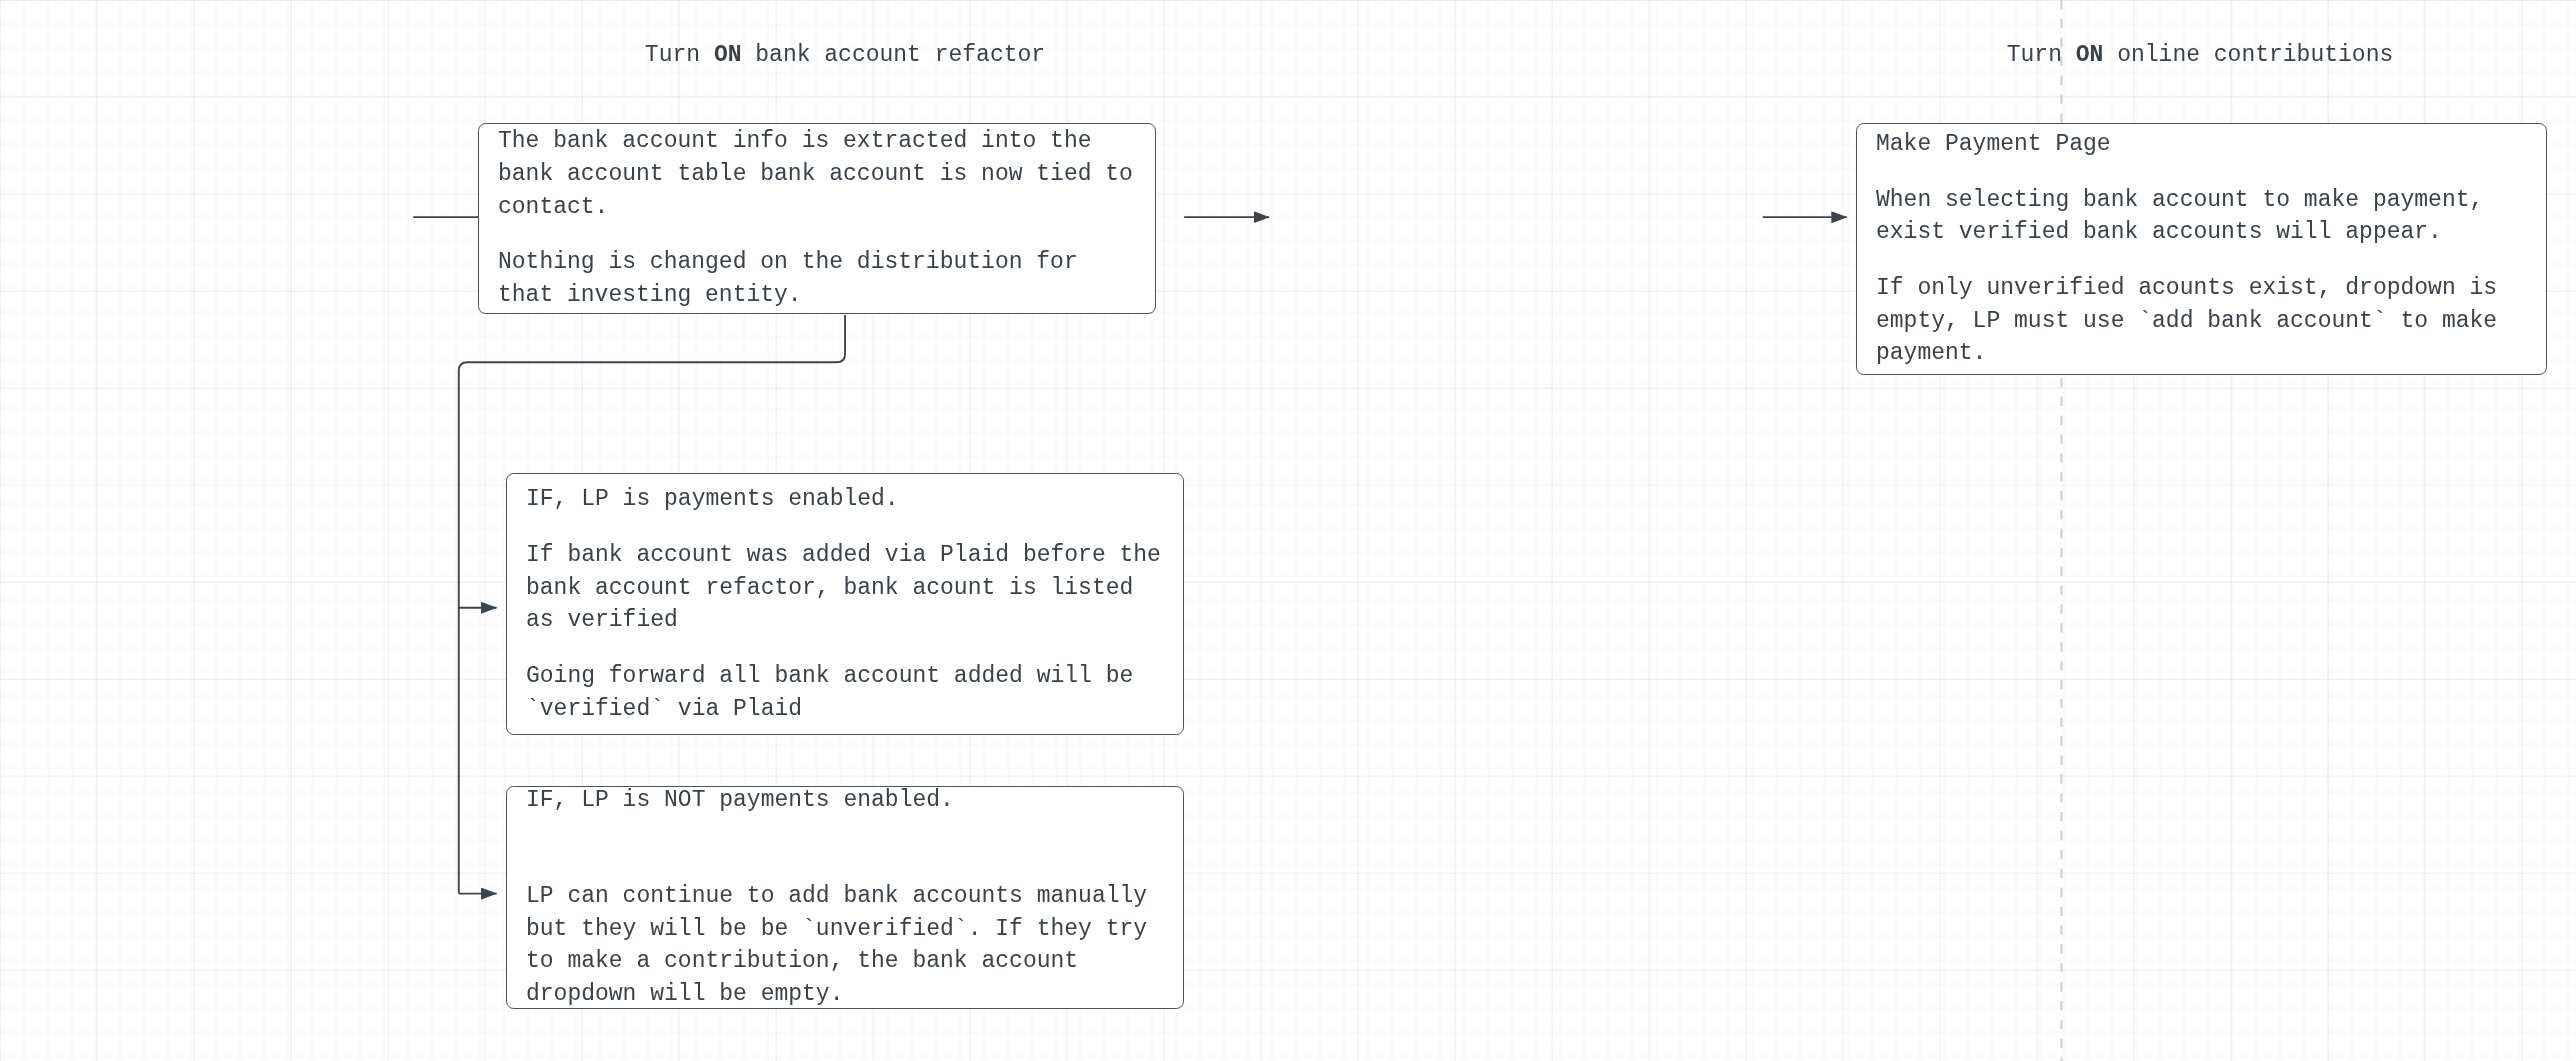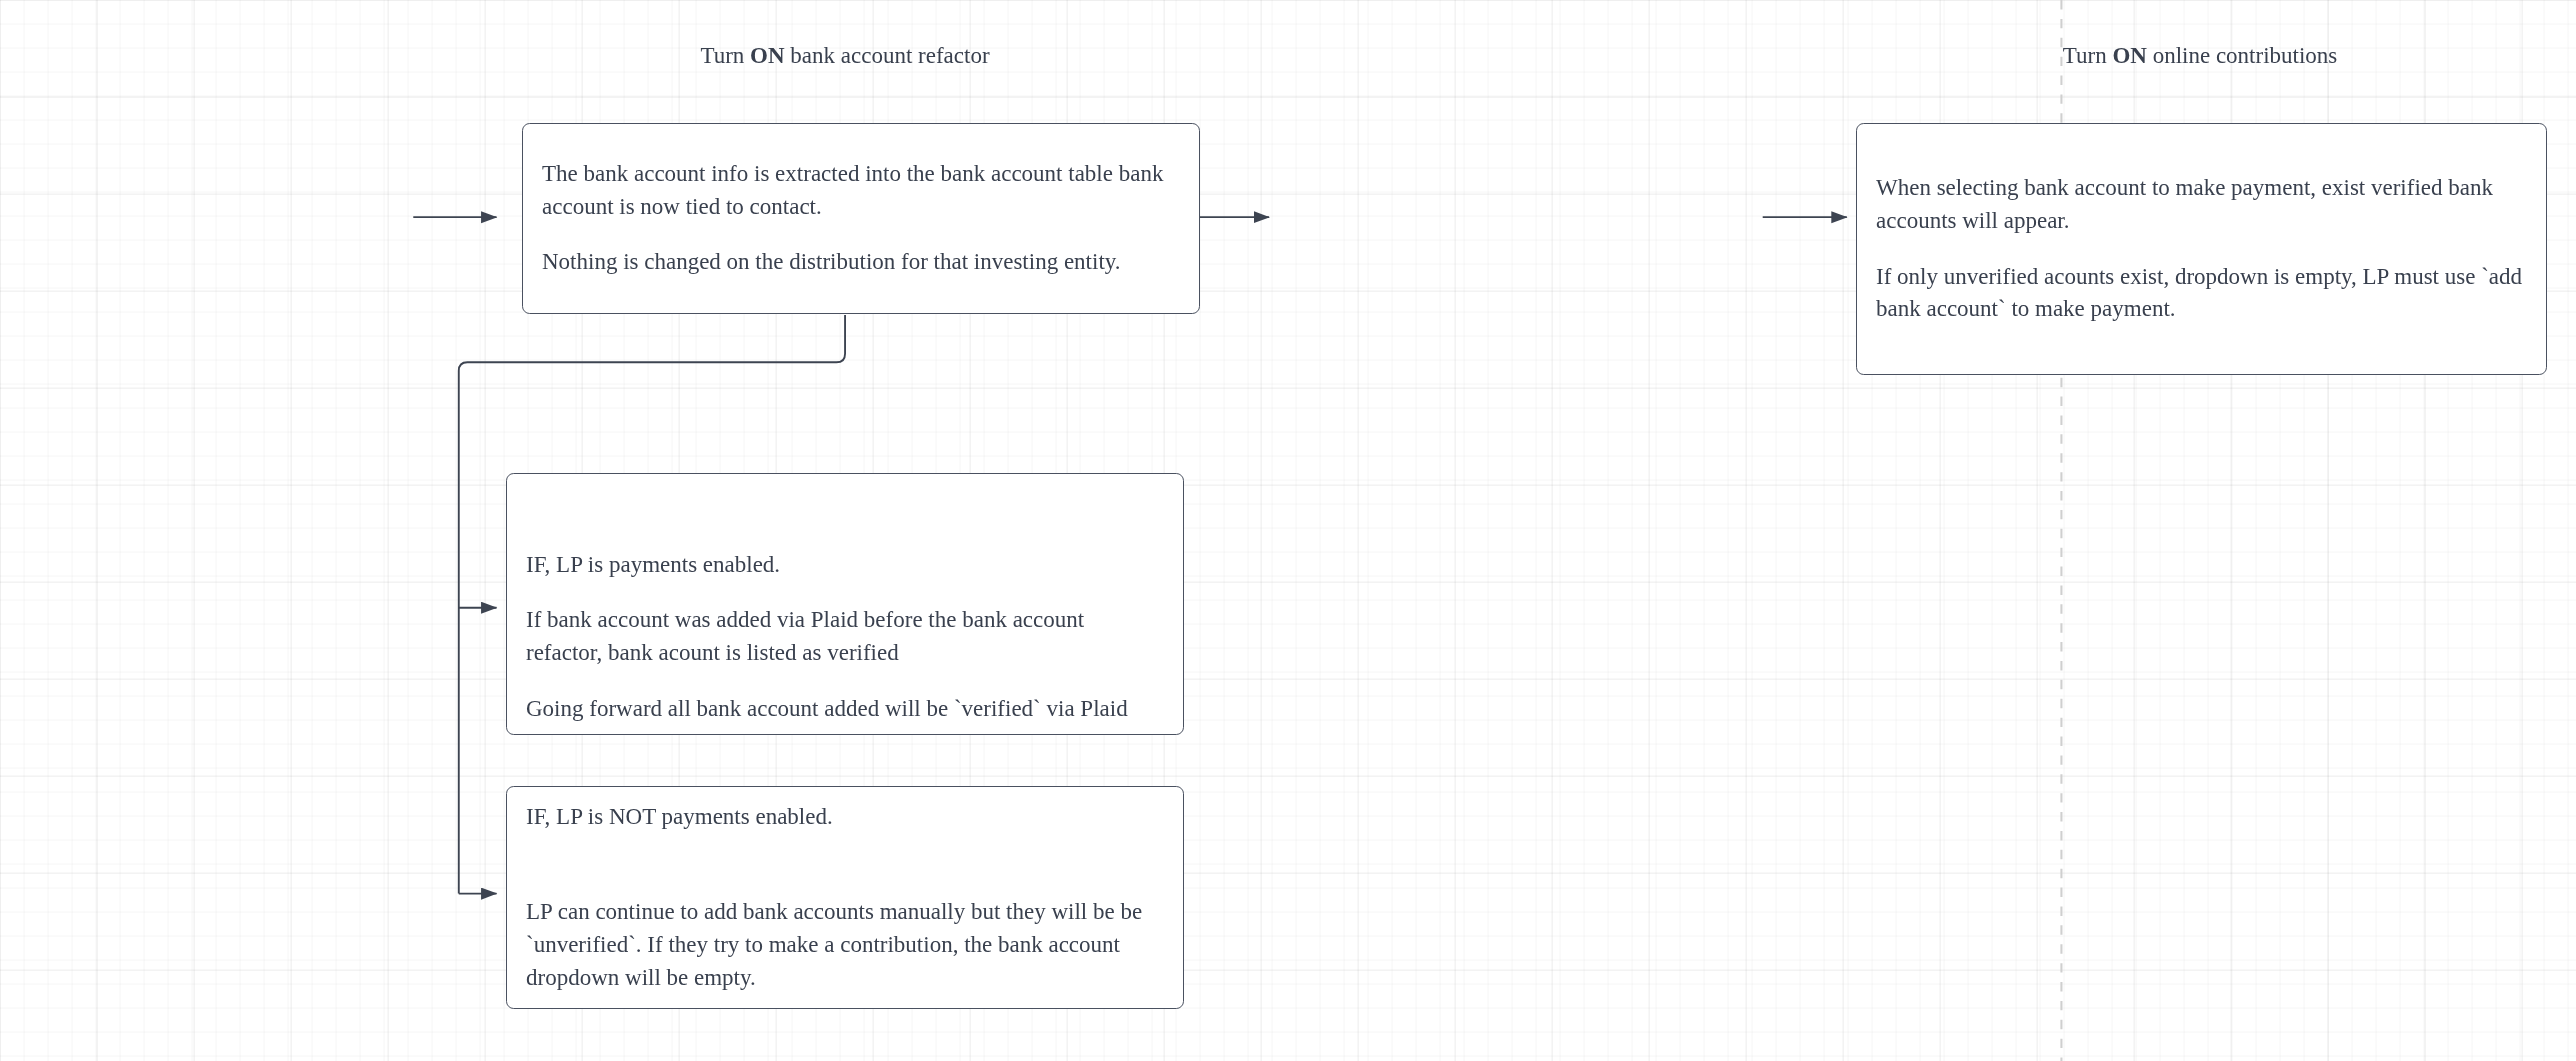--- a/index.html
+++ b/index.html
@@ -18,21 +18,21 @@
       linear-gradient(to right, rgba(0,0,0,0.075) 0.9px, transparent 0.9px),
       linear-gradient(to bottom, rgba(0,0,0,0.075) 0.9px, transparent 0.9px),
       linear-gradient(to right, rgba(0,0,0,0.035) 0.9px, transparent 0.9px),
       linear-gradient(to bottom, rgba(0,0,0,0.035) 0.9px, transparent 0.9px);
     background-size:
       97px 97px,
       97px 97px,
       24px 24px,
       24px 24px;
     background-position: -0.4px -0.4px, -0.4px -0.4px, -0.4px -0.4px, -0.4px -0.4px;
-    font-family: Liberation Serif, serif;
+    font-family: Liberation Mono, monospace;
   }
   #edges {
     position: absolute;
     left: 0; top: 0;
     width: 2576px;
     height: 1061px;
     pointer-events: none;
   }
   .node {
     position: absolute;
@@ -93,27 +93,28 @@
 
   <div class="section-header" style="left:845px; top:41px;">
     <span>Turn </span><b>ON</b><span> bank account refactor</span>
   </div>
 
   <div class="section-header" style="left:2200px; top:41px;">
     <span>Turn </span><b>ON</b><span> online contributions</span>
   </div>
 
 
-  <div class="node" style="left:522px; top:123px; width:678px; height:191px;">
+  <div class="node" style="left:478px; top:123px; width:678px; height:191px;">
     <p>The bank account info is extracted into the bank account table bank account is now tied to contact.</p>
     <p>Nothing is changed on the distribution for that investing entity.</p>
   </div>
 
 
   <div class="node" style="left:1856px; top:123px; width:691px; height:252px;">
+    <p>Make Payment Page</p>
     <p>When selecting bank account to make payment, exist verified bank accounts will appear.</p>
     <p>If only unverified acounts exist, dropdown is empty, LP must use `add bank account` to make payment.</p>
   </div>
 
   <div class="node" style="left:506px; top:473px; width:678px; height:262px;justify-content:flex-end;">
     <p>IF, LP is payments enabled.</p>
     <p>If bank account was added via Plaid before the bank account refactor, bank acount is listed as verified</p>
     <p>Going forward all bank account added will be `verified` via Plaid</p>
   </div>
 

